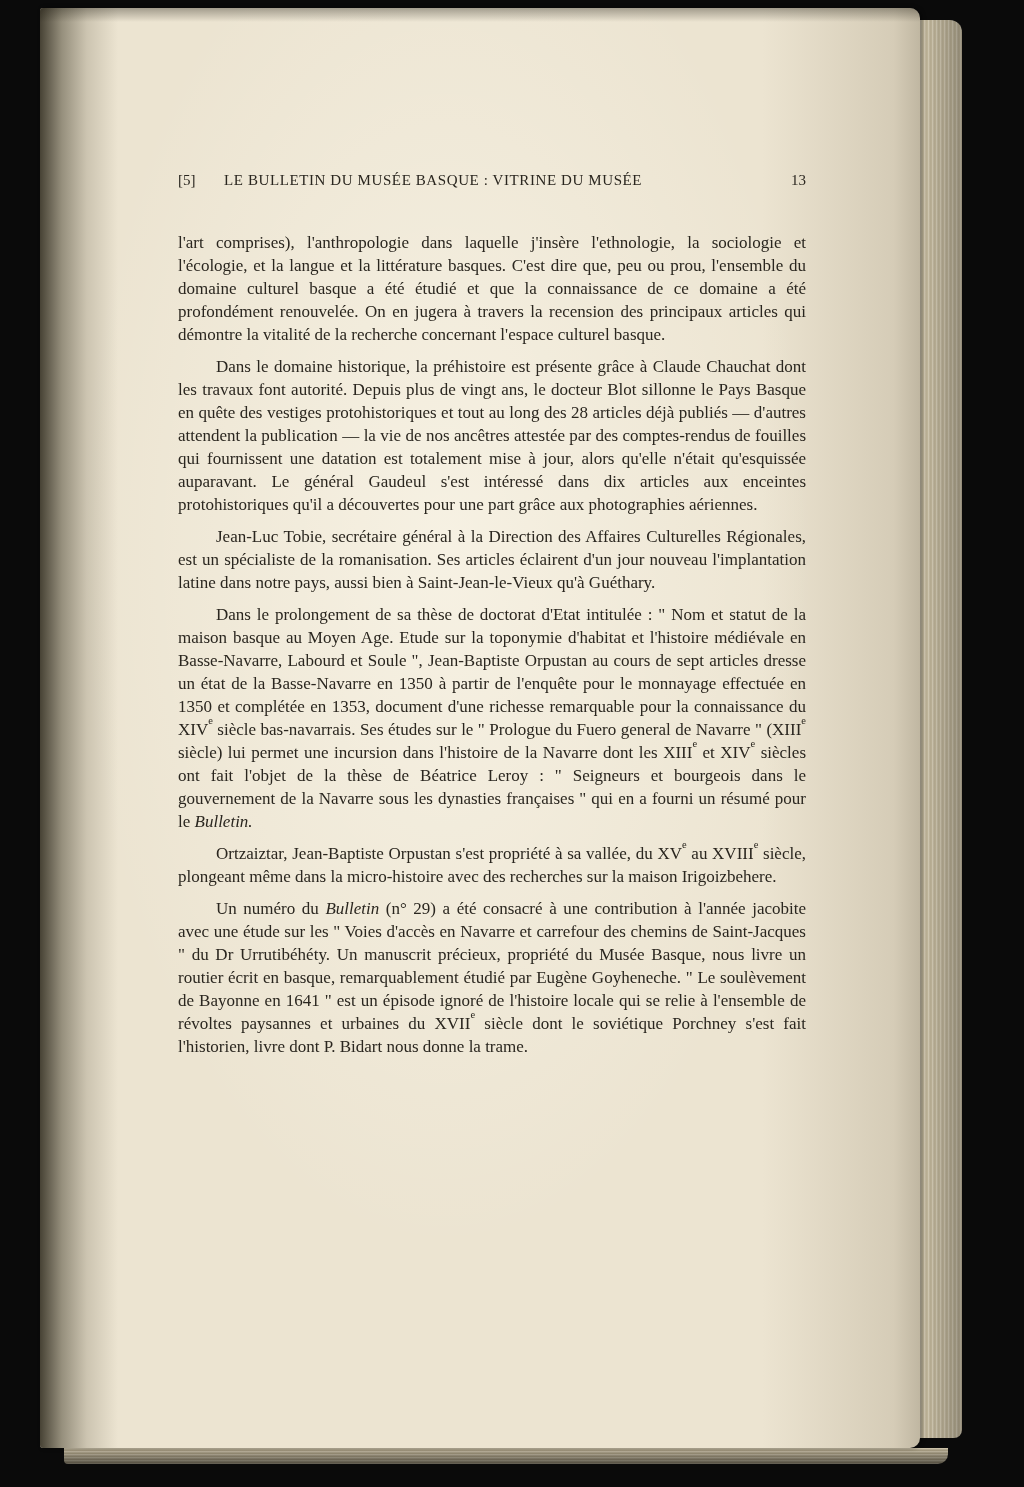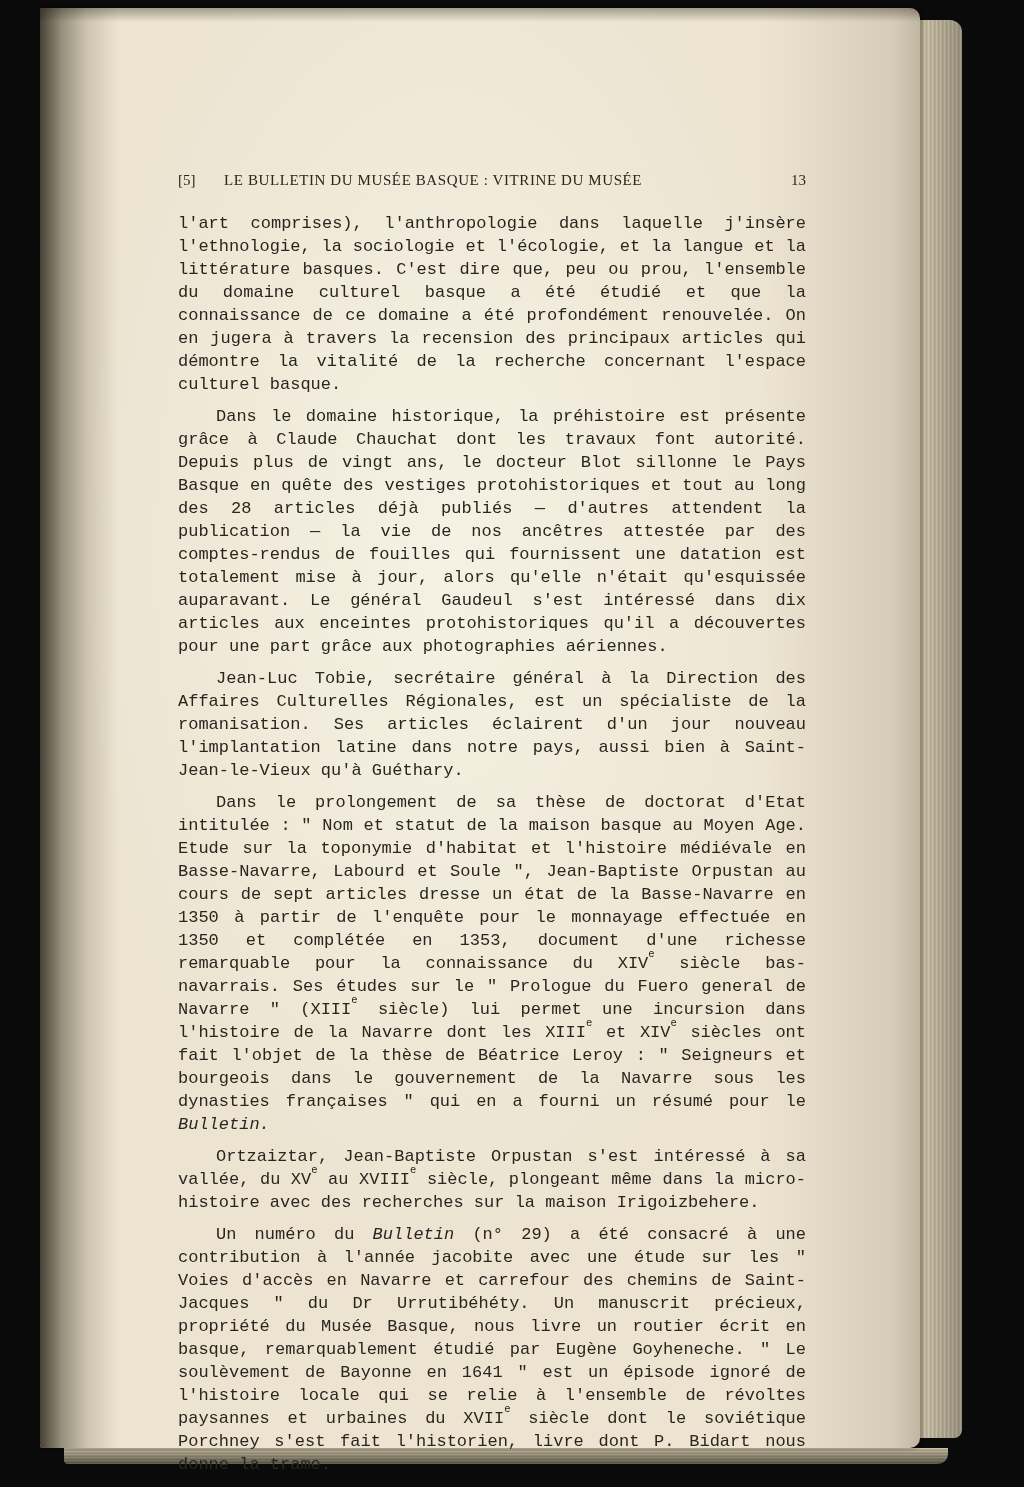--- a/index.html
+++ b/index.html
@@ -74,25 +74,24 @@
     white-space:nowrap;
   }
   .header .title{
     flex:1;
     text-align:left;
     letter-spacing:0.6px;
   }
   .header .folio{width:46px;text-align:left;letter-spacing:0;}
   .header .pageno{width:46px;text-align:right;letter-spacing:0;}
   .body-text{
-    margin-top:23px;
+    margin-top:42px;
     font-size:17px;
     line-height:23px;
     text-align:justify;
-    font-family:Liberation Mono, monospace;
   }
   .para{
     margin:0;
     text-align:justify;
   }
   .para + .para{margin-top:9px;}
   .para.indent{text-indent:38px;}
   .para em{font-style:italic;}
   .para sup{
     font-size:10.5px;
@@ -114,18 +113,18 @@
       <div class="header">
         <span class="folio">[5]</span>
         <span class="title">LE BULLETIN DU MUSÉE BASQUE : VITRINE DU MUSÉE</span>
         <span class="pageno">13</span>
       </div>
       <div class="body-text">
           <p class="para"><span>l'art comprises), l'anthropologie dans laquelle j'insère l'ethnologie, la sociologie et l'écologie, et la langue et la littérature basques. C'est dire que, peu ou prou, l'ensemble du domaine culturel basque a été étudié et que la connaissance de ce domaine a été profondément renouvelée. On en jugera à travers la recension des principaux articles qui démontre la vitalité de la recherche concernant l'espace culturel basque.</span></p>
           <p class="para indent"><span>Dans le domaine historique, la préhistoire est présente grâce à Claude Chauchat dont les travaux font autorité. Depuis plus de vingt ans, le docteur Blot sillonne le Pays Basque en quête des vestiges protohistoriques et tout au long des 28 articles déjà publiés — d'autres attendent la publication — la vie de nos ancêtres attestée par des comptes-rendus de fouilles qui fournissent une datation est totalement mise à jour, alors qu'elle n'était qu'esquissée auparavant. Le général Gaudeul s'est intéressé dans dix articles aux enceintes protohistoriques qu'il a découvertes pour une part grâce aux photographies aériennes.</span></p>
           <p class="para indent"><span>Jean-Luc Tobie, secrétaire général à la Direction des Affaires Culturelles Régionales, est un spécialiste de la romanisation. Ses articles éclairent d'un jour nouveau l'implantation latine dans notre pays, aussi bien à Saint-Jean-le-Vieux qu'à Guéthary.</span></p>
           <p class="para indent"><span>Dans le prolongement de sa thèse de doctorat d'Etat intitulée : " Nom et statut de la maison basque au Moyen Age. Etude sur la toponymie d'habitat et l'histoire médiévale en Basse-Navarre, Labourd et Soule ", Jean-Baptiste Orpustan au cours de sept articles dresse un état de la Basse-Navarre en 1350 à partir de l'enquête pour le monnayage effectuée en 1350 et complétée en 1353, document d'une richesse remarquable pour la connaissance du XIV</span><sup>e</sup><span> siècle bas-navarrais. Ses études sur le " Prologue du Fuero general de Navarre " (XIII</span><sup>e</sup><span> siècle) lui permet une incursion dans l'histoire de la Navarre dont les XIII</span><sup>e</sup><span> et XIV</span><sup>e</sup><span> siècles ont fait l'objet de la thèse de Béatrice Leroy : " Seigneurs et bourgeois dans le gouvernement de la Navarre sous les dynasties françaises " qui en a fourni un résumé pour le </span><em>Bulletin.</em></p>
-          <p class="para indent"><span>Ortzaiztar, Jean-Baptiste Orpustan s'est intéressé à sa vallée, du XV</span><sup>e</sup><span> au XVIII</span><sup>e</sup><span> siècle, plongeant même dans la micro-histoire avec des recherches sur la maison Irigoizbehere.</span></p>
+          <p class="para indent"><span>Ortzaiztar, Jean-Baptiste Orpustan s'est propriété à sa vallée, du XV</span><sup>e</sup><span> au XVIII</span><sup>e</sup><span> siècle, plongeant même dans la micro-histoire avec des recherches sur la maison Irigoizbehere.</span></p>
           <p class="para indent"><span>Un numéro du </span><em>Bulletin</em><span> (n° 29) a été consacré à une contribution à l'année jacobite avec une étude sur les " Voies d'accès en Navarre et carrefour des chemins de Saint-Jacques " du Dr Urrutibéhéty. Un manuscrit précieux, propriété du Musée Basque, nous livre un routier écrit en basque, remarquablement étudié par Eugène Goyheneche. " Le soulèvement de Bayonne en 1641 " est un épisode ignoré de l'histoire locale qui se relie à l'ensemble de révoltes paysannes et urbaines du XVII</span><sup>e</sup><span> siècle dont le soviétique Porchney s'est fait l'historien, livre dont P. Bidart nous donne la trame.</span></p>
         </div>
     </div>
   </div>
 </div>
 
 </body></html>

